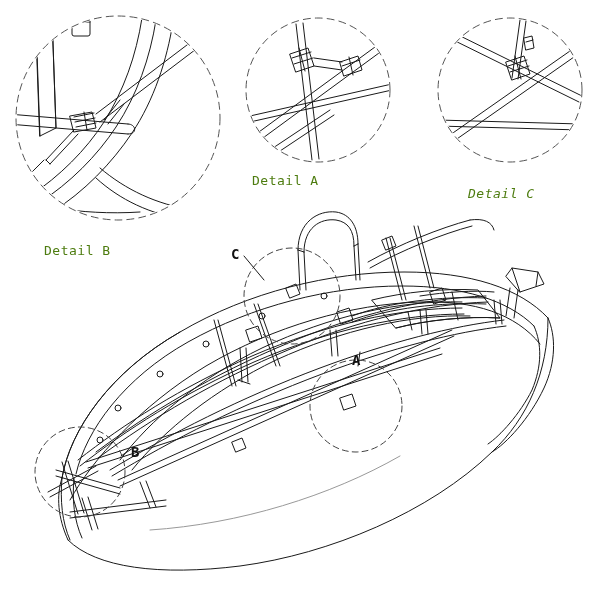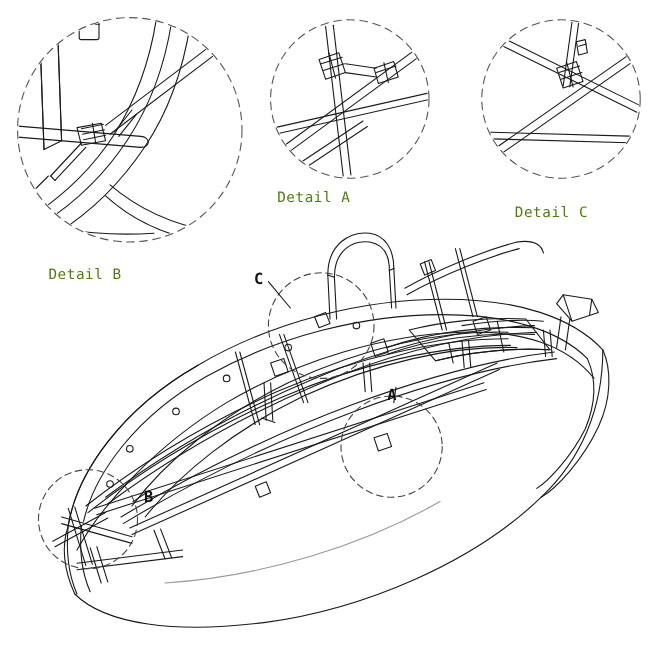--- a/index.html
+++ b/index.html
@@ -38,21 +38,21 @@
   .callout-label {
     position: absolute;
     font-family: "DejaVu Sans Mono", monospace;
     font-size: 14px;
     font-weight: bold;
     color: #111111;
     white-space: nowrap;
   }
   #cap-detail-b { left: 44px; top: 243px; }
   #cap-detail-a { left: 252px; top: 173px; }
-  #cap-detail-c { left: 468px; top: 186px; }
+  #cap-detail-c { left: 468px; top: 186px; font-style: italic; }
   #lbl-a { left: 352px; top: 352px; }
   #lbl-b { left: 131px; top: 444px; }
   #lbl-c { left: 231px; top: 246px; }
 </style>
 </head>
 <body>
 
 <div id="sheet">
 
   <svg class="svg-layer" viewBox="0 0 600 600" xmlns="http://www.w3.org/2000/svg">

